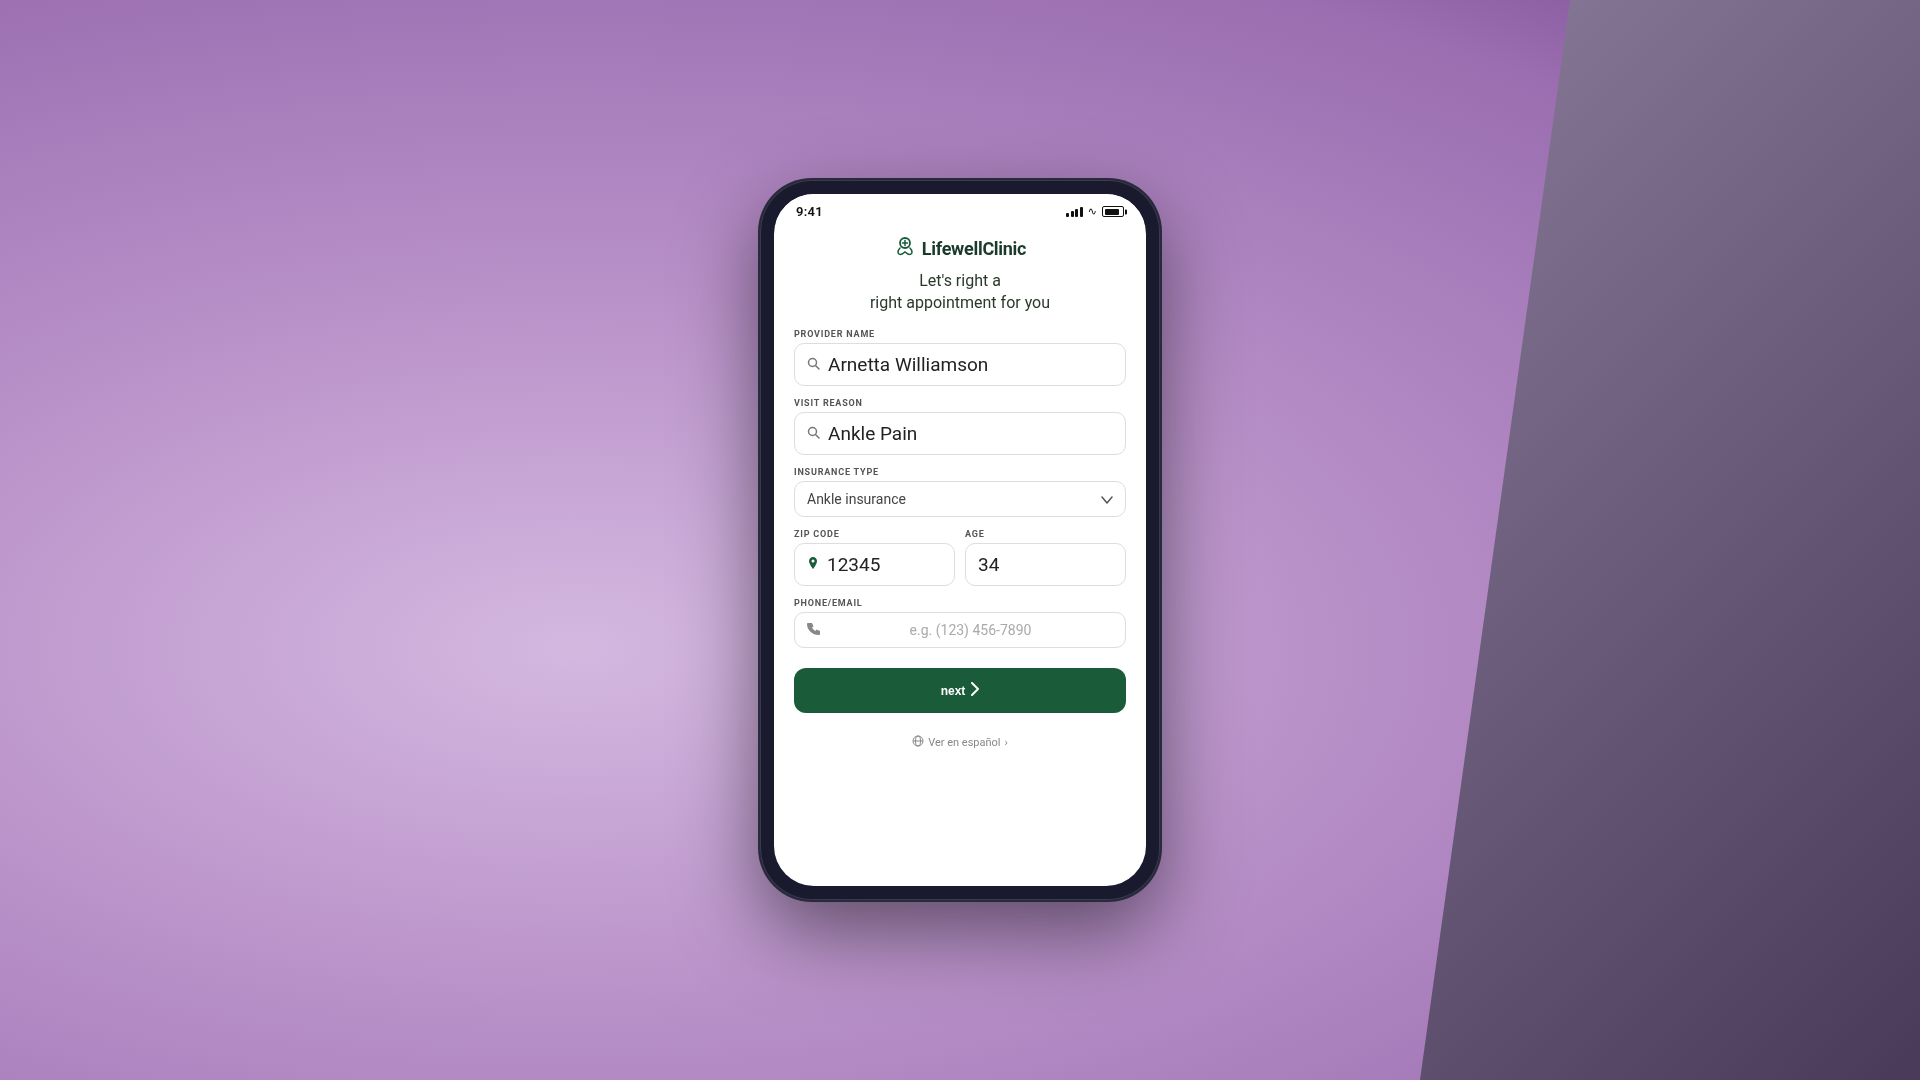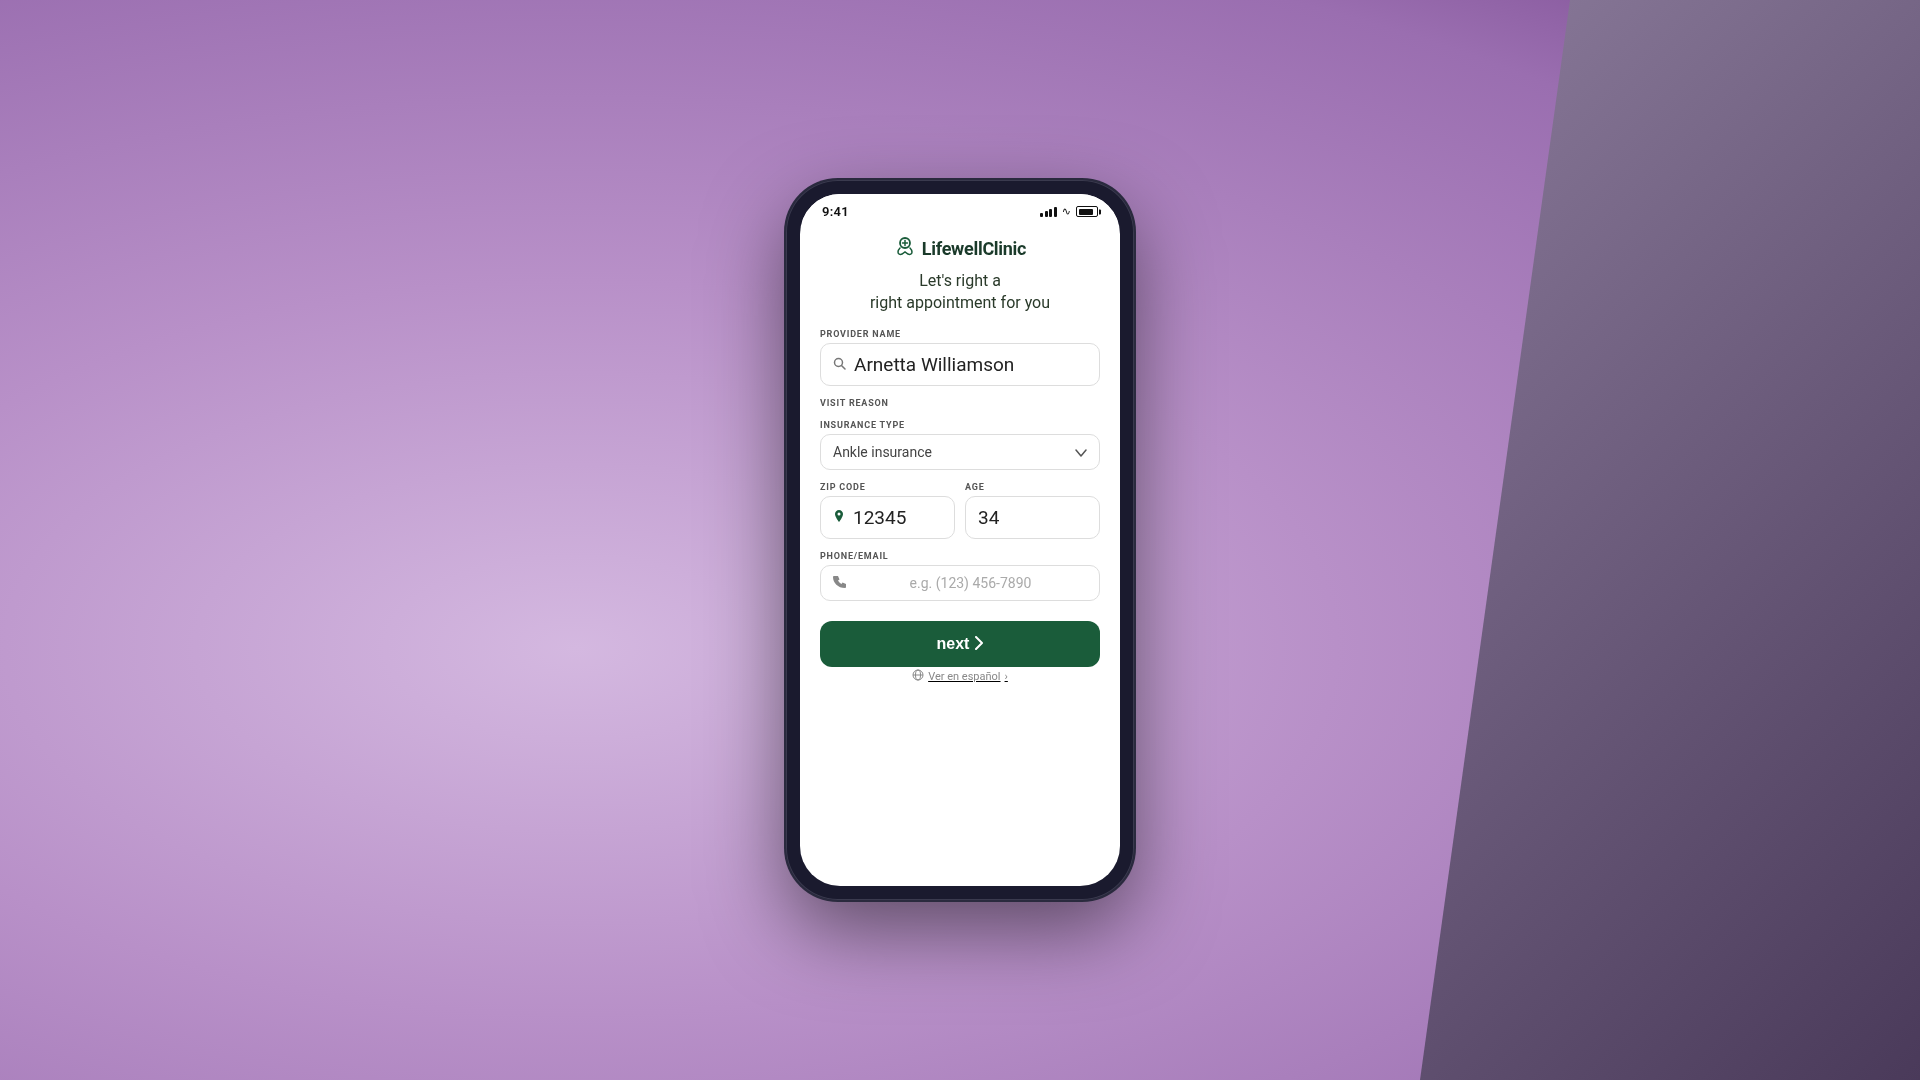--- a/index.html
+++ b/index.html
@@ -46,21 +46,21 @@
 
     
     .phone-wrapper {
       position: relative;
       display: flex;
       align-items: center;
       justify-content: center;
     }
 
     .phone-frame {
-      width: 348px;
+      width: 400px;
       height: 720px;
       background: #1a1a2e;
       border-radius: 52px;
       padding: 14px;
       box-shadow:
         0 0 0 2px #2a2a3e,
         0 30px 80px rgba(0,0,0,0.5),
         inset 0 0 0 1px #3a3a4e;
       position: relative;
     }
@@ -273,39 +273,38 @@
     }
 
     
     .next-button {
       background: #1a5c3a;
       color: #fff;
       border: none;
       border-radius: 12px;
       padding: 14px;
       width: 100%;
-      font-size: 16px;
+      font-size: 12px;
       font-weight: 600;
       cursor: pointer;
       display: flex;
       align-items: center;
       justify-content: center;
       gap: 6px;
       margin-top: 8px;
     }
 
     .next-chevron {
       font-size: 14px;
     }
 
     
     .language-link {
       text-align: left;
-      padding: 2px 0 4px;
-      text-decoration: underline;
+      padding: 22px 0 4px;
     }
 
     .language-text {
       font-size: 11px;
       color: #888;
       display: flex;
       align-items: center;
       justify-content: center;
       gap: 4px;
     }
@@ -371,20 +370,29 @@
                     <circle cx="5.5" cy="5.5" r="4" stroke="#777" stroke-width="1.5"></circle>
                     <line x1="8.5" y1="8.5" x2="12" y2="12" stroke="#777" stroke-width="1.5" stroke-linecap="round"></line>
                   </svg>
                 </span>
                 <span class="input-text">Arnetta Williamson</span>
               </div>
             </div>
 
             <div class="field-group">
               <span class="field-label">VISIT REASON</span>
+              <div class="input-wrapper">
+                <span class="input-icon">
+                  <svg width="13" height="13" viewBox="0 0 13 13" fill="none">
+                    <circle cx="5.5" cy="5.5" r="4" stroke="#777" stroke-width="1.5"></circle>
+                    <line x1="8.5" y1="8.5" x2="12" y2="12" stroke="#777" stroke-width="1.5" stroke-linecap="round"></line>
+                  </svg>
+                </span>
+                <span class="input-text">Ankle Pain</span>
+              </div>
             </div>
 
             <div class="field-group">
               <span class="field-label">INSURANCE TYPE</span>
               <div class="select-wrapper">
                 <span class="select-text">Ankle insurance</span>
                 <span class="chevron-icon">
                   <svg width="12" height="8" viewBox="0 0 12 8" fill="none">
                     <path d="M1 1L6 7L11 1" stroke="#555" stroke-width="1.5" stroke-linecap="round" stroke-linejoin="round"></path>
                   </svg>

